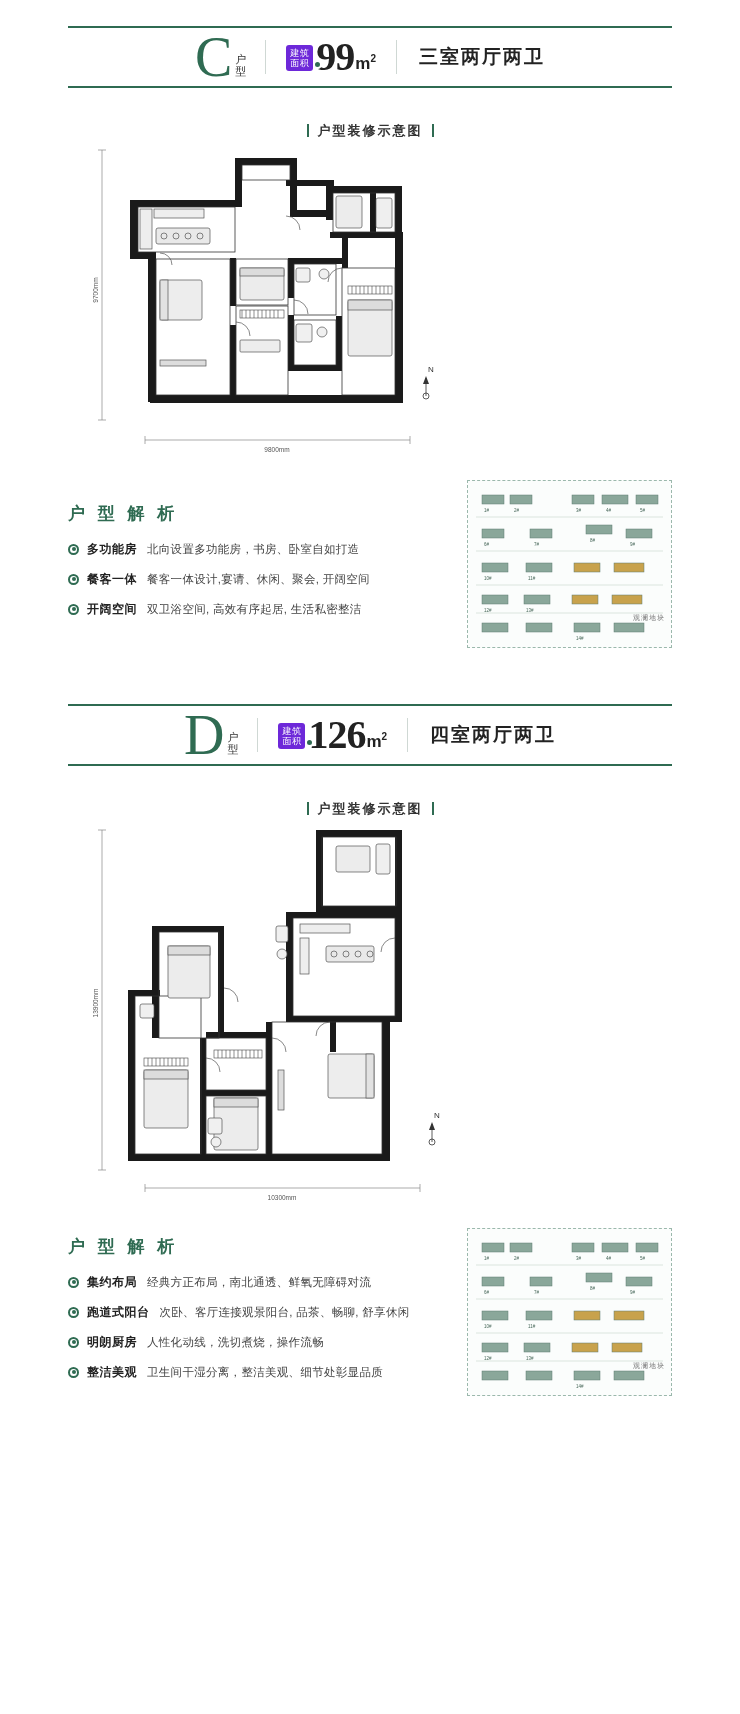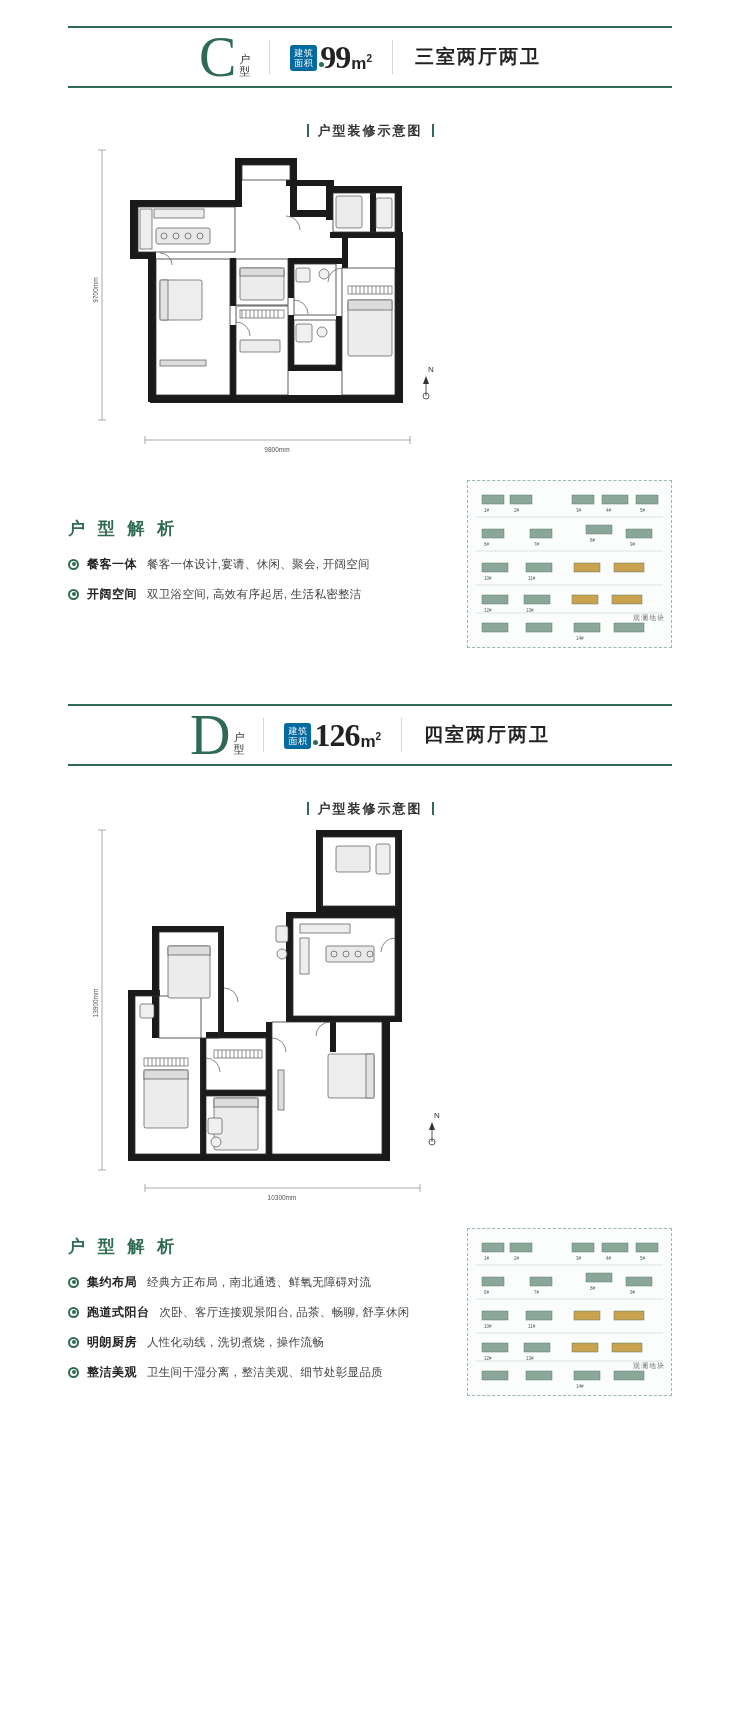--- a/index.html
+++ b/index.html
@@ -60,21 +60,21 @@
     width: 1px;
     height: 34px;
     background: #cfd8d4;
   }
   .hdr-area {
     display: flex;
     align-items: flex-end;
     padding: 0 20px;
   }
   .area-badge {
-    background: #0369a1;
+    background: #6d28d9;
     color: #fff;
     font-size: 9px;
     line-height: 10px;
     padding: 3px 4px;
     border-radius: 3px;
     text-align: center;
     margin-bottom: 6px;
     margin-right: 2px;
     letter-spacing: 0.5px;
   }
@@ -84,21 +84,21 @@
     border-radius: 50%;
     background: #2f6b52;
     border: 2px solid #fff;
     margin: 0 -6px 8px -2px;
     position: relative;
     z-index: 2;
   }
   .area-num {
     font-family: "Liberation Serif", serif;
     font-weight: 700;
-    font-size: 32px;
+    font-size: 40px;
     line-height: 40px;
     color: #222;
     letter-spacing: -1px;
   }
   .area-unit {
     font-size: 17px;
     font-weight: 700;
     color: #222;
     margin-bottom: 3px;
     margin-left: 1px;
@@ -372,20 +372,25 @@
         <polygon points="336,236 333,244 339,244" fill="#333"></polygon>
         <circle cx="336" cy="256" r="3" fill="none" stroke="#333" stroke-width="0.8"></circle>
       </g>
     </svg>
   </div>
 
   <div class="analysis">
     <div class="analysis-left">
       <div class="analysis-title">户 型 解 析</div>
 
+      <div class="feat-row">
+        <div class="feat-bullet"></div>
+        <div class="feat-name">多功能房</div>
+        <div class="feat-desc">北向设置多功能房，书房、卧室自如打造</div>
+      </div>
       <div class="feat-row">
         <div class="feat-bullet"></div>
         <div class="feat-name">餐客一体</div>
         <div class="feat-desc">餐客一体设计,宴请、休闲、聚会, 开阔空间</div>
       </div>
       <div class="feat-row">
         <div class="feat-bullet"></div>
         <div class="feat-name">开阔空间</div>
         <div class="feat-desc">双卫浴空间, 高效有序起居, 生活私密整洁</div>
       </div>

